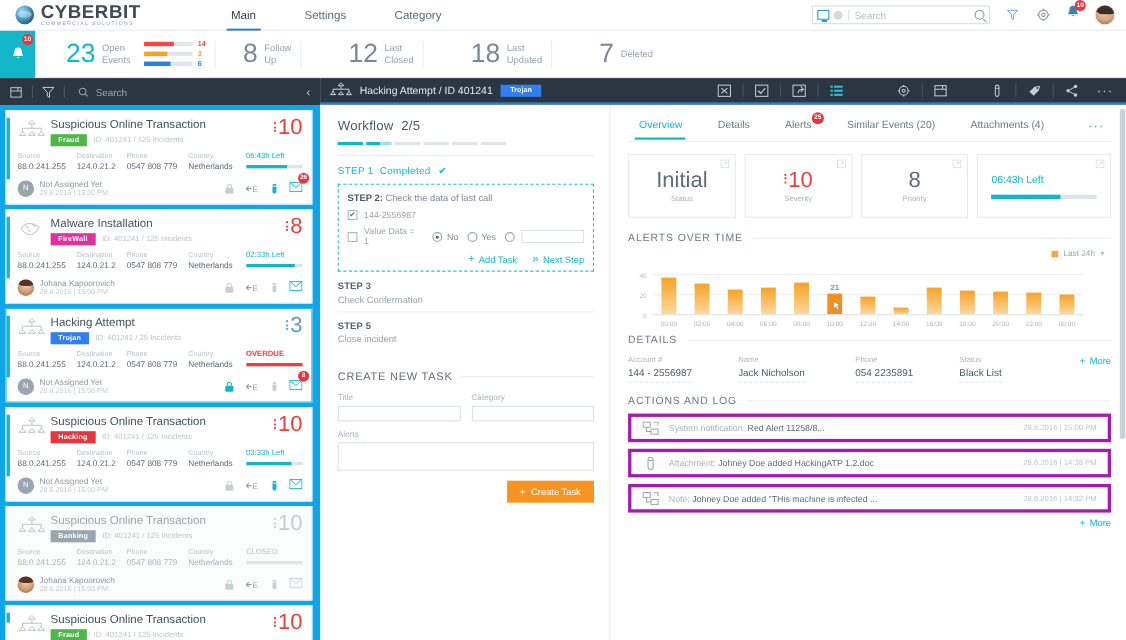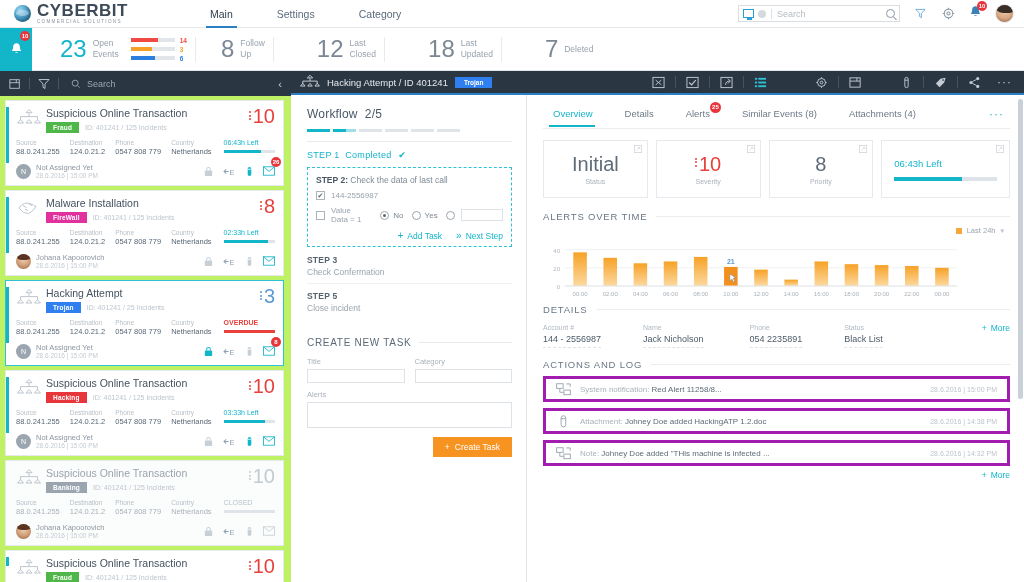--- a/index.html
+++ b/index.html
@@ -110,21 +110,21 @@
   .left-head {
     height: 25px; background: #2b3643; display: flex; align-items: center;
     padding: 0 9px; flex: none;
   }
   .lh-icon { width: 12px; height: 12px; flex: none; }
   .lh-sep { width: 1px; height: 11px; background: #4a5663; margin: 0 8px; }
   .lh-search { display:flex; align-items:center; margin-left: 4px; }
   .lh-search-ph { font-size: 9px; color: #9aa6b2; margin-left: 6px; }
   .lh-collapse { margin-left: auto; color: #c3ccd4; font-size: 11px; cursor: pointer; }
 
-  .cards { flex: 1; overflow: hidden; position: relative; background: #bef264; }
+  .cards { flex: 1; overflow: hidden; position: relative; background: #0ea5e9; }
   .card {
     background: #fff; margin: 4px 7px 0 5px; border: 1px solid #e6eaee;
     position: relative; padding: 6px 8px 5px 10px;
   }
   .card.selected { border: 1px solid #2ec2d4; margin-left: 5px; }
   .card .sev-strip { position: absolute; left: 0; top: 6px; bottom: 22px; width: 3px; background: #13b5c9; }
   .card.closed { background: #fbfcfc; }
 
   .card-top { display: flex; align-items: flex-start; }
   .card-glyph { width: 26px; height: 22px; flex: none; margin-right: 4px; }
@@ -158,21 +158,21 @@
   .ava { width: 15px; height: 15px; border-radius: 50%; flex: none; margin-right: 5px;
          font-size: 7px; color: #fff; display:flex; align-items:center; justify-content:center; }
   .ava.grey { background: #9aa5af; }
   .ava.photo { background: radial-gradient(circle at 50% 35%, #f1d2b6 0%, #cf9b74 55%, #8a5a3c 100%); position: relative; overflow:hidden; }
   .ava.photo:after { content:""; position:absolute; left:-2px; top:-3px; width:20px; height:9px; background:#5b3322; border-radius:0 0 8px 8px; }
   .foot-name { font-size: 7.5px; color: #8d97a1; line-height: 9px; }
   .foot-date { font-size: 6.5px; color: #c3cbd2; line-height: 8px; }
   .foot-icons { margin-left: auto; display: flex; align-items: center; gap: 9px; position: relative; }
 
   
-  .midpanel { width: 236px; flex: none; display: flex; flex-direction: column; background: #fff; border-right: 1px solid #e2e6ea; }
+  .midpanel { width: 264px; flex: none; display: flex; flex-direction: column; background: #fff; border-right: 1px solid #e2e6ea; }
   .detail-head {
     height: 24px; background: #2b3643; display: flex; align-items: center;
     padding: 0 8px; flex: none; border-bottom: 2px solid #2b7fc4;
     position: absolute; left: 291px; right: 0; top: 71px; z-index: 5;
   }
   .dh-glyph { width: 22px; height: 18px; flex: none; margin-right: 6px; }
   .dh-title { font-size: 9.5px; color: #e4e9ed; }
   .dh-tag { font-size: 6.5px; background: #2f7ff0; color: #fff; padding: 2px 9px; margin-left: 7px; font-weight: bold; }
   .dh-tools { margin-left: auto; display: flex; align-items: center; }
   .dh-tool { width: 13px; height: 13px; margin: 0 6px; cursor: pointer; }
@@ -1002,21 +1002,21 @@
       </div>
     </div>
 
     <div class="rightpanel">
       <div class="right-inner">
 
         <div class="tabs" id="tabs">
             <div class="tab active"><span>Overview</span></div>
             <div class="tab"><span>Details</span></div>
             <div class="tab"><span>Alerts</span><span class="bdg">25</span></div>
-            <div class="tab"><span>Similar Events (8)</span></div>
+            <div class="tab"><span>Similar Events (20)</span></div>
             <div class="tab"><span>Attachments (4)</span></div>
             <div class="tab-dots">···</div>
           </div>
 
         <div class="kpis">
           <div class="kpi">
             <svg class="expand" viewBox="0 0 10 10">
               <rect x="0.5" y="0.5" width="9" height="9" fill="none" stroke="#9aa4ae"></rect>
               <path d="M3 7L7 3M5 3h2v2" fill="none" stroke="#9aa4ae" stroke-width=".9"></path>
               </svg>

